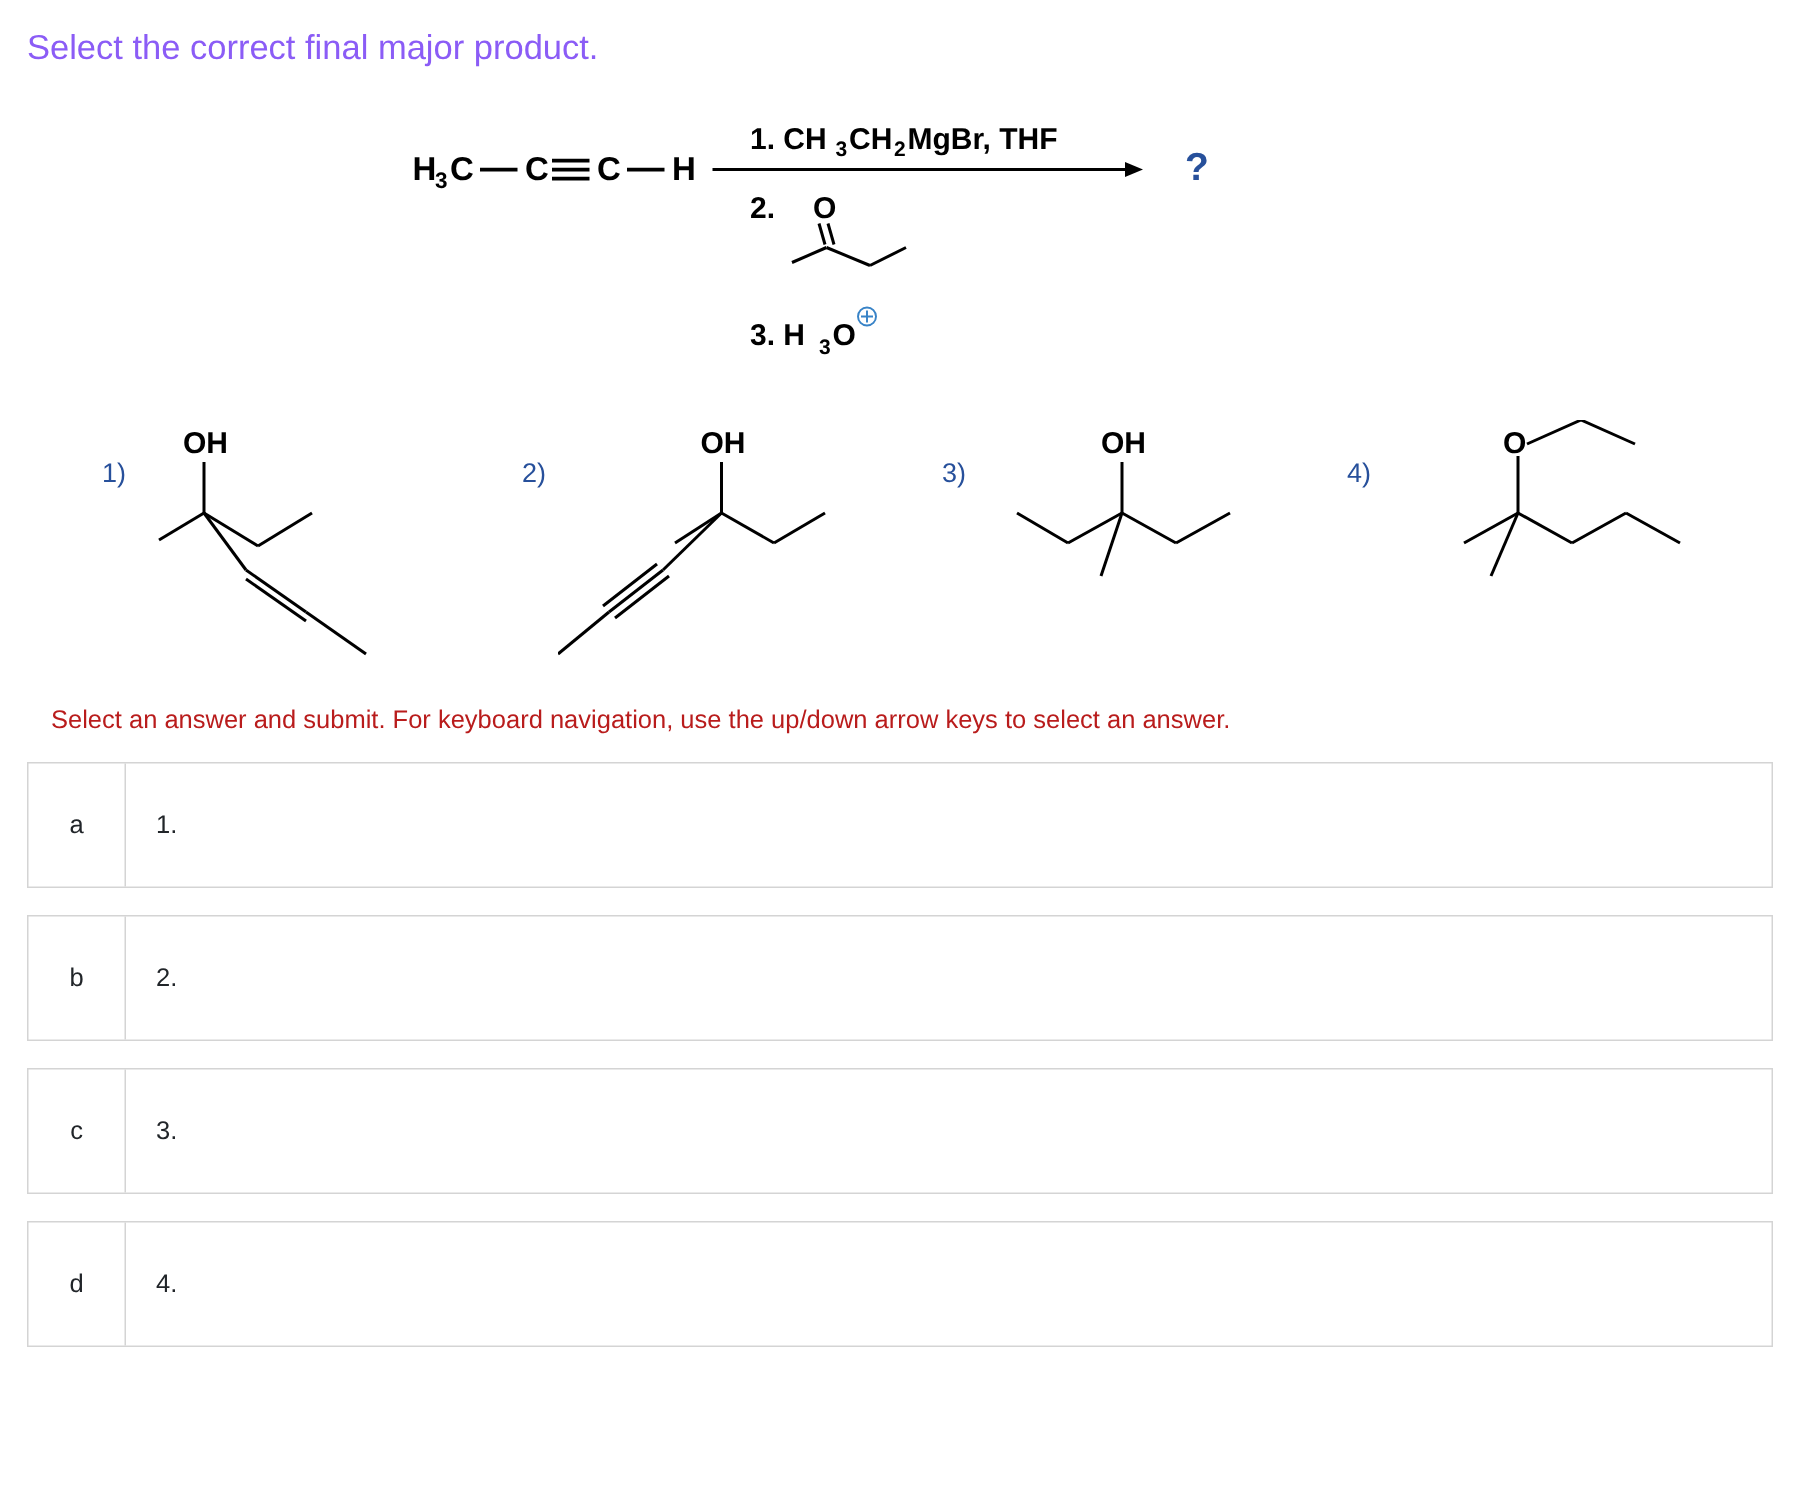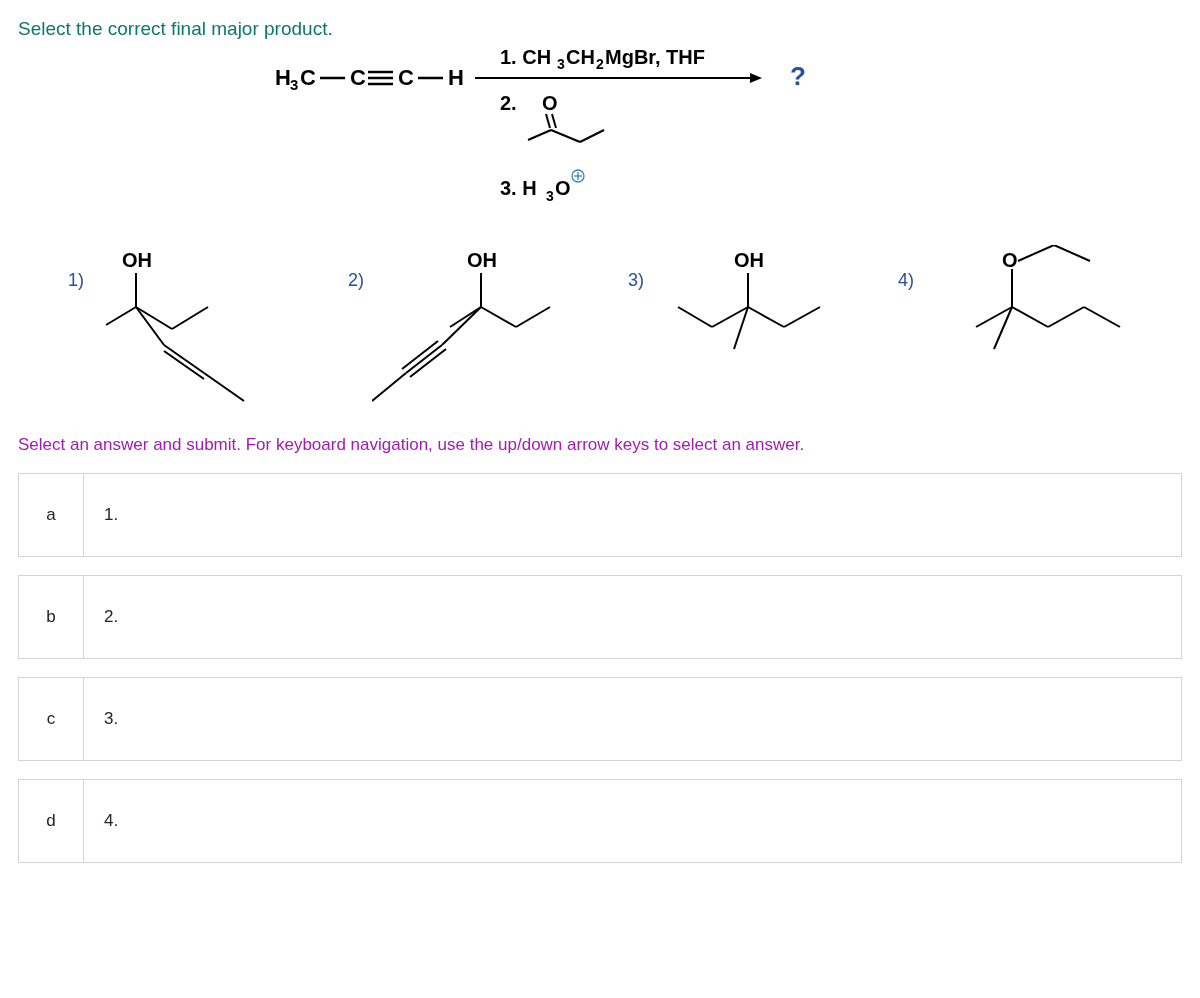--- a/index.html
+++ b/index.html
@@ -1,22 +1,22 @@
 <!DOCTYPE html>
 <html><head>
 <meta charset="utf-8">
 <style>
   html,body{margin:0;padding:0;font-family:"Segoe UI","Helvetica Neue",Arial,sans-serif;color:#212529;background:#fff;font-size:16px}
   body{width:1200px;height:998px;box-sizing:border-box;padding:18px 18px 0 18px}
-  .prompt{font-size:19px;color:#0f766e;}
+  .prompt{font-size:23px;color:#8b5cf6;margin-bottom:30px}
   .scheme-wrap{display:flex;justify-content:center;margin-bottom:25px}
   .options-row{display:flex;justify-content:space-between;align-items:flex-start;margin:10px 0 30px 0;padding:0 50px}
   .opt{display:flex;align-items:flex-start}
   .opt-num{color:#27509b;font-size:18px;margin-right:8px;margin-top:25px}
-  .instr{font-size:17px;color:#a21caf;margin:20px 0 18px 0}
+  .instr{font-size:17px;color:#b91c1c;margin:20px 0 18px 16px}
   .answer-list{display:flex;flex-direction:column;gap:18px}
   .answer{border:1px solid #d4d4d4;background:#fff;display:flex;align-items:center;height:84px;box-sizing:border-box;cursor:pointer}
   .answer .key{width:64px;border-right:1px solid #d4d4d4;height:100%;display:flex;align-items:center;justify-content:center;font-weight:normal;font-size:17px;color:#212529}
   .answer .val{padding-left:20px;font-size:17px}
   svg text{font-family:Arial,Helvetica,sans-serif}
 </style>
 </head>
 <body>
 
 <div class="prompt">Select the correct final major product.</div>

